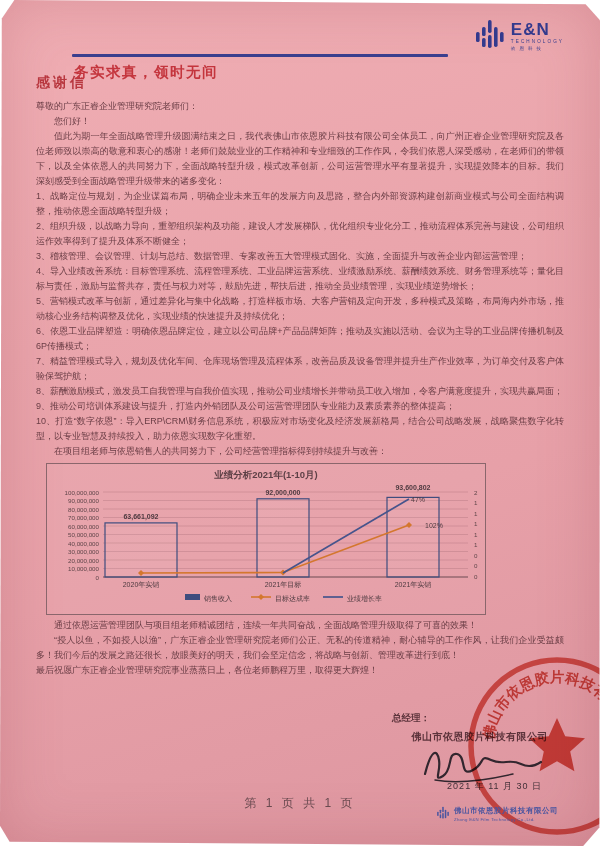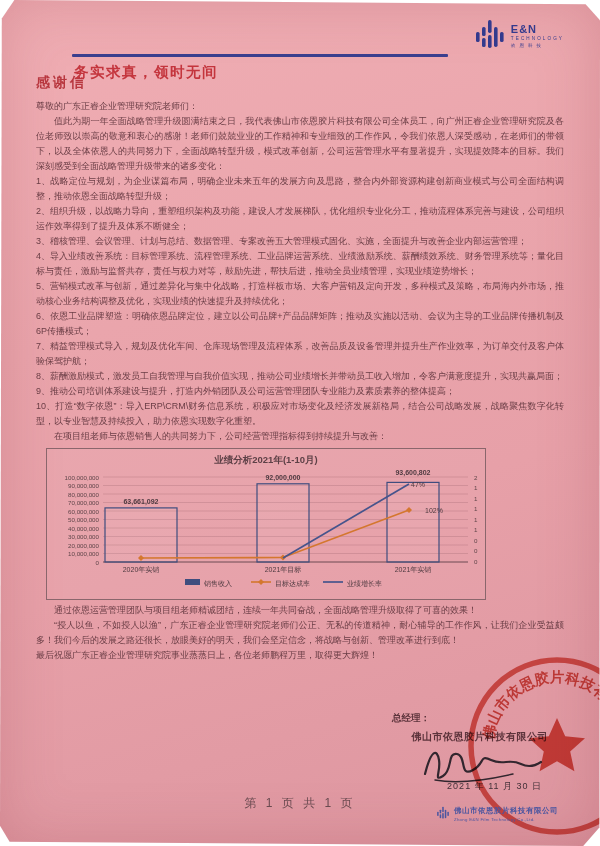--- a/index.html
+++ b/index.html
@@ -9,21 +9,21 @@
          clip-path:polygon(2.4% 0%,97.6% 0.5%,100% 2.4%,99.9% 97.8%,97.2% 100%,1.6% 99.5%,0% 97.6%,0.3% 2.2%);
          box-shadow:inset 0 0 60px rgba(150,60,70,.25);}
   .sheet{position:absolute;inset:0;padding:18px 36px 0 36px;box-sizing:border-box;color:#6a3d45;}
 
   
   .hdr{position:relative;height:52px;}
   .slogan{position:absolute;left:38px;top:6px;font-size:14.5px;font-weight:bold;color:#c4353d;letter-spacing:1.5px;margin-top:39px;}
   .hdr-rule{position:absolute;left:36px;top:36px;width:376px;height:2.6px;background:#3a3f8e;border-radius:1px;}
   .logo{position:absolute;right:0px;top:-2px;display:flex;align-items:center;gap:5px;}
   .logo-txt{line-height:1;color:#333a8d;}
-  .logo-en{font-size:11px;font-weight:bold;letter-spacing:1px;}
+  .logo-en{font-size:17px;font-weight:bold;letter-spacing:1px;}
   .logo-sub{font-size:4.6px;letter-spacing:2.1px;margin-top:2px;}
   .logo-cn{font-size:4.6px;letter-spacing:4px;margin-top:2px;}
 
   .title{margin:4px 0 7px 0;text-align:left;font-size:14px;font-weight:bold;color:#b8373f;letter-spacing:3px;}
 
   
   .body{font-size:9px;line-height:15px;text-align:justify;}
   .body p{margin:0;}
   .ind{text-indent:2em;}
 
@@ -76,20 +76,21 @@
             <div class="logo-sub">TECHNOLOGY</div>
             <div class="logo-cn">依恩科技</div>
           </div>
         </div>
       </div>
 
       <div class="title">感谢信</div>
 
       <div class="body">
         <p>尊敬的广东正睿企业管理研究院老师们：</p>
+        <p class="ind">您们好！</p>
         <p class="ind">值此为期一年全面战略管理升级圆满结束之日，我代表佛山市依恩胶片科技有限公司全体员工，向广州正睿企业管理研究院及各位老师致以崇高的敬意和衷心的感谢！老师们兢兢业业的工作精神和专业细致的工作作风，令我们依恩人深受感动，在老师们的带领下，以及全体依恩人的共同努力下，全面战略转型升级，模式改革创新，公司运营管理水平有显著提升，实现提效降本的目标。我们深刻感受到全面战略管理升级带来的诸多变化：</p>
         <p>1、战略定位与规划，为企业谋篇布局，明确企业未来五年的发展方向及思路，整合内外部资源构建创新商业模式与公司全面结构调整，推动依恩全面战略转型升级；</p>
         <p>2、组织升级，以战略力导向，重塑组织架构及功能，建设人才发展梯队，优化组织专业化分工，推动流程体系完善与建设，公司组织运作效率得到了提升及体系不断健全；</p>
         <p>3、稽核管理、会议管理、计划与总结、数据管理、专案改善五大管理模式固化、实施，全面提升与改善企业内部运营管理；</p>
         <p>4、导入业绩改善系统：目标管理系统、流程管理系统、工业品牌运营系统、业绩激励系统、薪酬绩效系统、财务管理系统等；量化目标与责任，激励与监督共存，责任与权力对等，鼓励先进，帮扶后进，推动全员业绩管理，实现业绩逆势增长；</p>
         <p>5、营销模式改革与创新，通过差异化与集中化战略，打造样板市场、大客户营销及定向开发，多种模式及策略，布局海内外市场，推动核心业务结构调整及优化，实现业绩的快速提升及持续优化；</p>
         <p>6、依恩工业品牌塑造：明确依恩品牌定位，建立以公司品牌+产品品牌矩阵；推动及实施以活动、会议为主导的工业品牌传播机制及6P传播模式；</p>
         <p>7、精益管理模式导入，规划及优化车间、仓库现场管理及流程体系，改善品质及设备管理并提升生产作业效率，为订单交付及客户体验保驾护航；</p>
         <p>8、薪酬激励模式，激发员工自我管理与自我价值实现，推动公司业绩增长并带动员工收入增加，令客户满意度提升，实现共赢局面；</p>
         <p>9、推动公司培训体系建设与提升，打造内外销团队及公司运营管理团队专业能力及素质素养的整体提高；</p>

